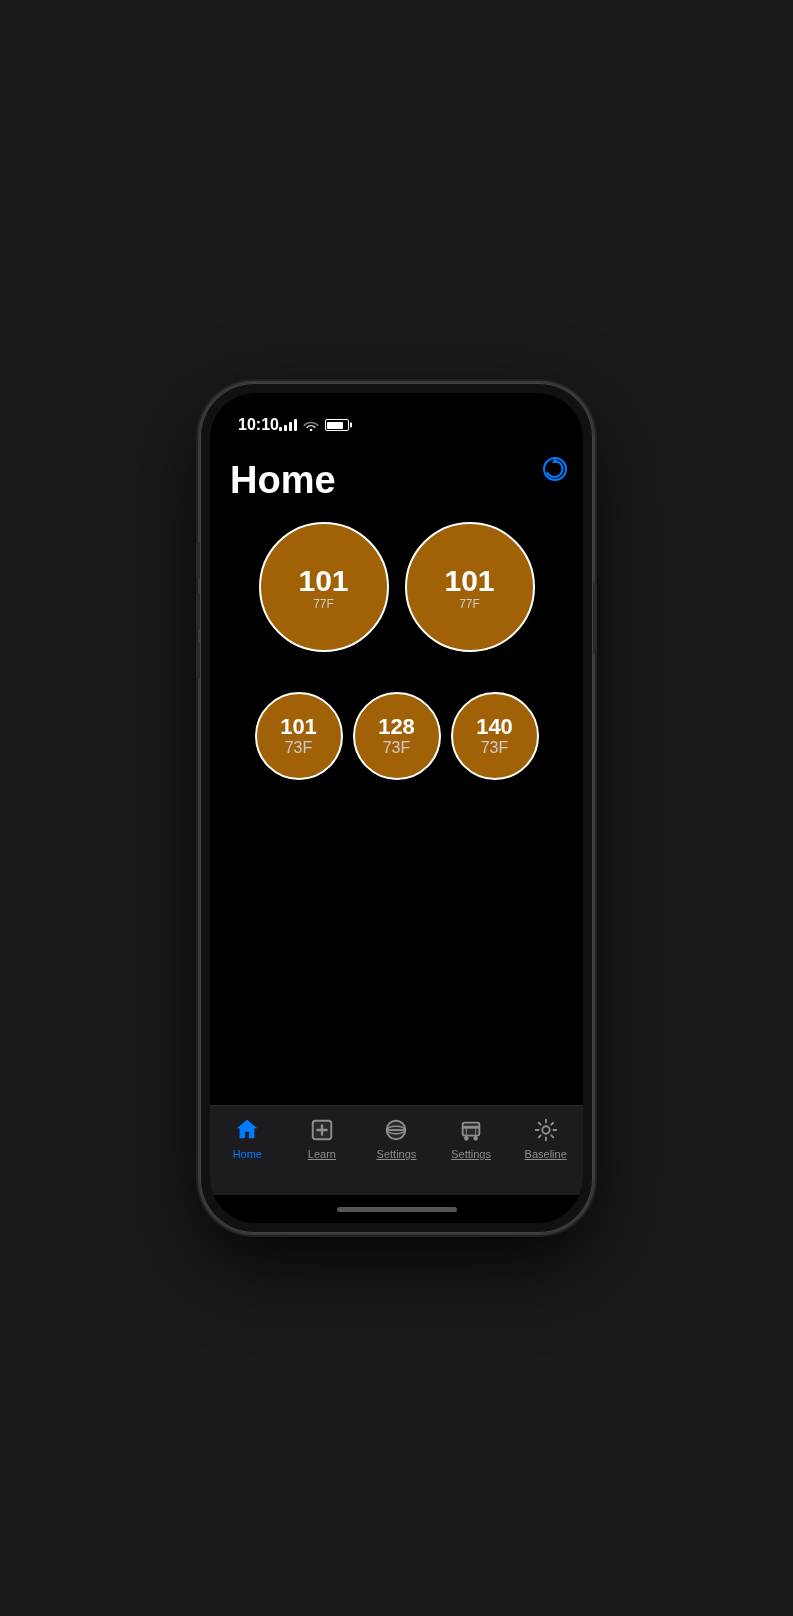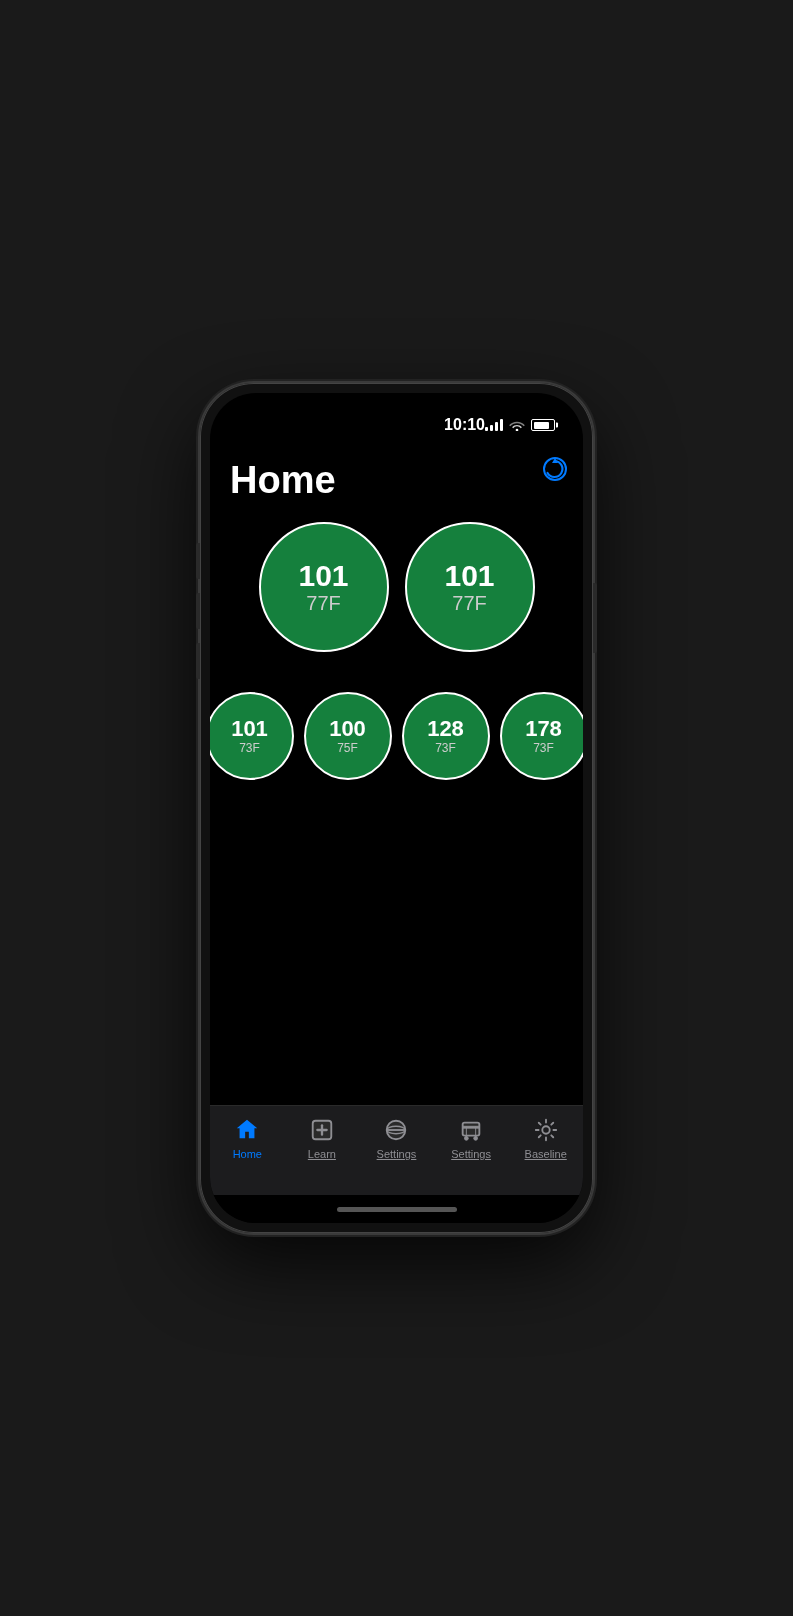--- a/index.html
+++ b/index.html
@@ -57,21 +57,21 @@
       background: #000;
       border-radius: 46px;
       overflow: hidden;
       display: flex;
       flex-direction: column;
     }
 
     
     .status-bar {
       display: flex;
-      justify-content: flex-end;
+      justify-content: flex-start;
       align-items: center;
       padding: 14px 28px 0 28px;
       height: 50px;
       flex-shrink: 0;
     }
 
     .status-time {
       color: #fff;
       font-size: 16px;
       font-weight: 600;
@@ -193,21 +193,21 @@
       gap: 10px;
     }
 
     .sensor-circle {
       border: 2.5px solid #fff;
       border-radius: 50%;
       display: flex;
       flex-direction: column;
       align-items: center;
       justify-content: center;
-      background: #15803d;
+      background: #a16207;
       cursor: pointer;
       flex-shrink: 0;
     }
 
     .sensor-circle.large {
       width: 130px;
       height: 130px;
     }
 
     .sensor-circle.medium {
@@ -228,25 +228,25 @@
     .sensor-circle.medium .sensor-number {
       font-size: 22px;
     }
 
     .sensor-temp {
       color: #ccc;
       font-weight: 400;
     }
 
     .sensor-circle.large .sensor-temp {
-      font-size: 20px;
+      font-size: 12px;
     }
 
     .sensor-circle.medium .sensor-temp {
-      font-size: 12px;
+      font-size: 16px;
     }
 
     
     .tab-bar {
       height: 90px;
       background: #1c1c1e;
       display: flex;
       align-items: flex-start;
       justify-content: space-around;
       padding-top: 10px;
@@ -358,29 +358,25 @@
           <span class="sensor-temp">77F</span>
         </div>
       </div>
 
       <div class="sensors-row-bottom">
         <div class="sensor-circle medium">
           <span class="sensor-number">101</span>
           <span class="sensor-temp">73F</span>
         </div>
         <div class="sensor-circle medium">
-          <span class="sensor-number">100</span>
-          <span class="sensor-temp">75F</span>
-        </div>
-        <div class="sensor-circle medium">
           <span class="sensor-number">128</span>
           <span class="sensor-temp">73F</span>
         </div>
         <div class="sensor-circle medium">
-          <span class="sensor-number">178</span>
+          <span class="sensor-number">140</span>
           <span class="sensor-temp">73F</span>
         </div>
       </div>
 
     </div>
 
     <div class="tab-bar">
 
       <div class="tab-item active">
         <div class="tab-icon">

